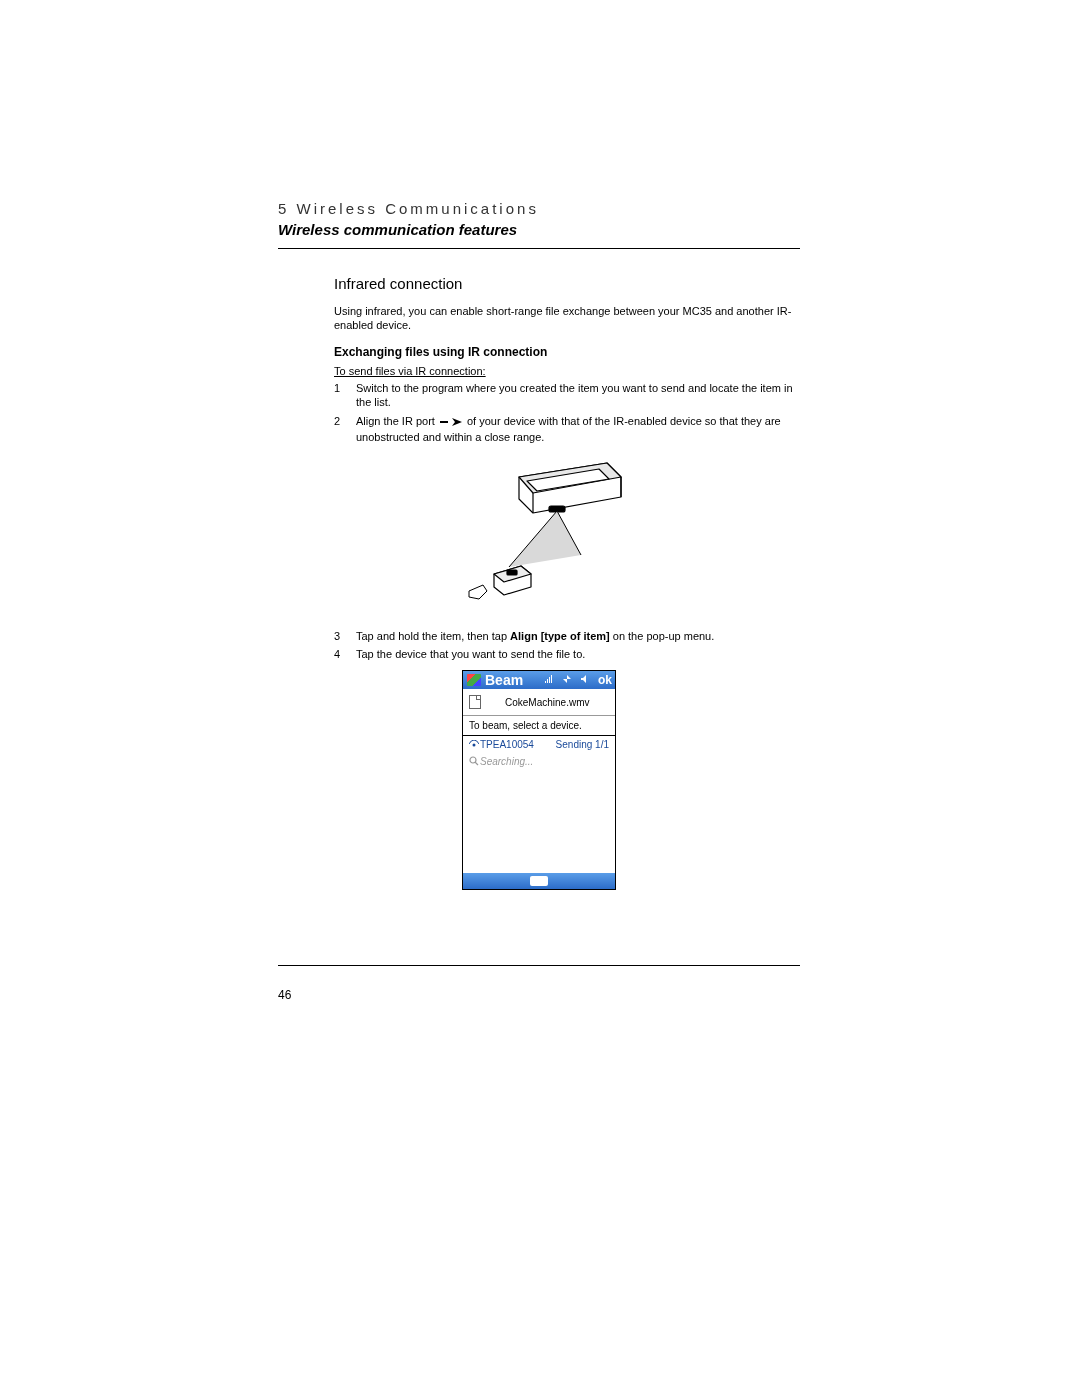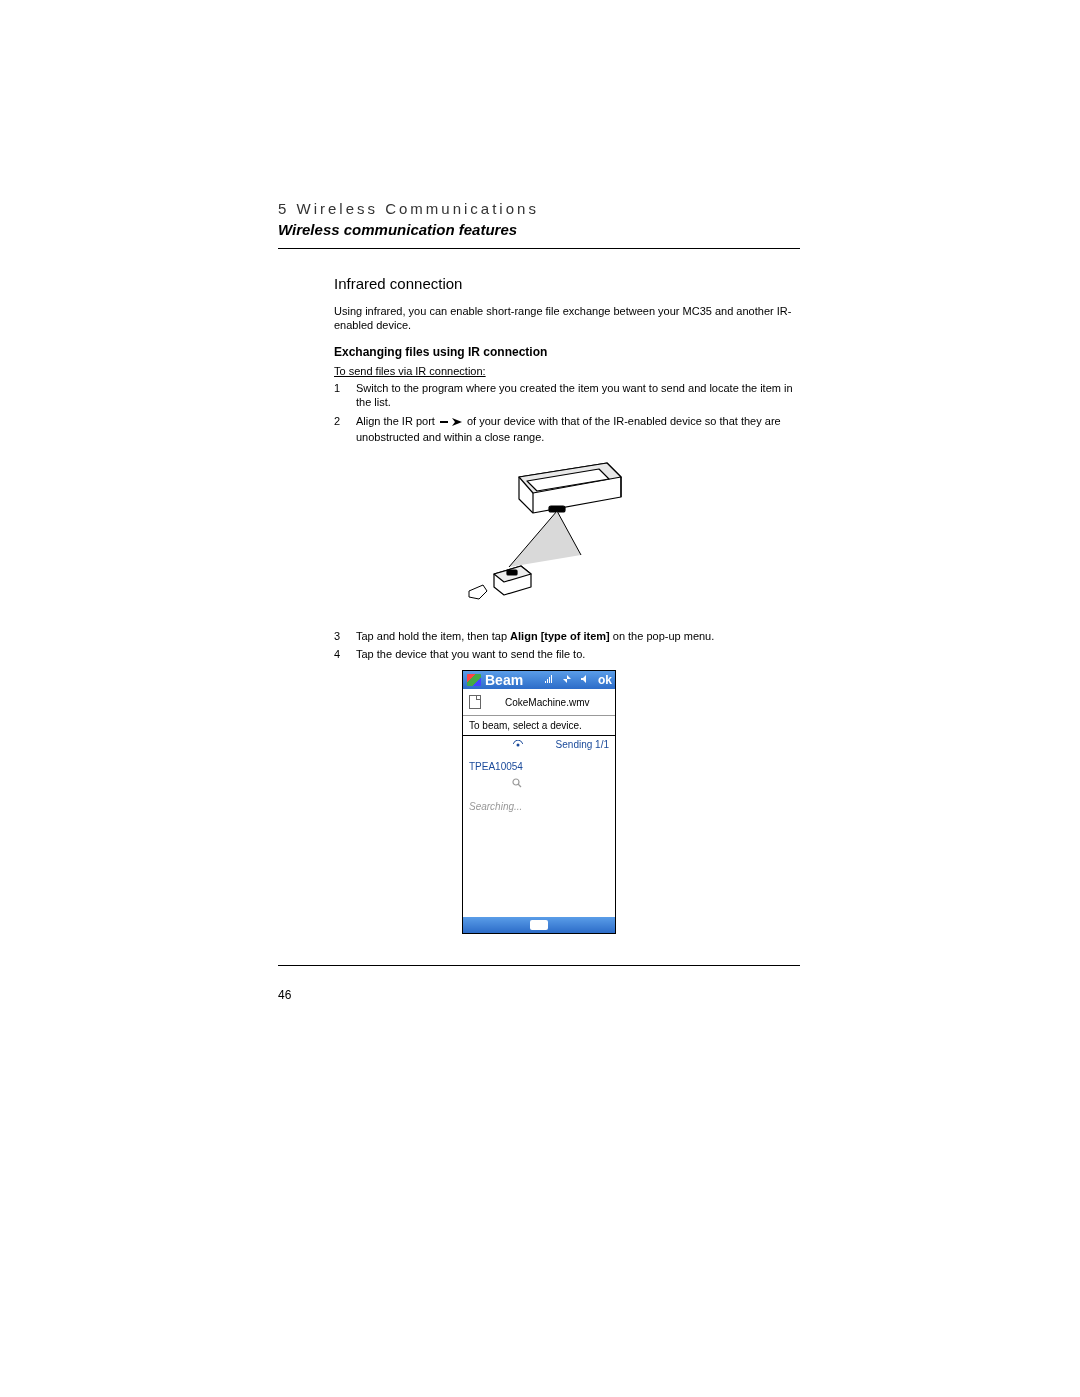--- a/index.html
+++ b/index.html
@@ -22,21 +22,21 @@
   .device{width:152px;margin:8px auto 0;border:1px solid #000;background:#fff;font-size:10px;}
   .dev-top{background:#3a7fd8;background:linear-gradient(#5a9de8,#2c6cc8);color:#fff;display:flex;align-items:center;height:18px;padding:0 4px;position:relative;}
   .dev-top .flag{width:14px;height:12px;background:linear-gradient(135deg,#f44 0 33%,#4a4 33% 66%,#44f 66%);border-radius:1px;margin-right:4px;}
   .dev-top .title{font-weight:bold;font-size:14px;}
   .dev-top .right{position:absolute;right:3px;top:2px;font-size:12px;display:flex;gap:8px;align-items:center;}
   .dev-file{display:flex;align-items:center;padding:6px 6px;border-bottom:1px solid #999;gap:20px;}
   .dev-file .ficon{width:10px;height:12px;border:1px solid #666;margin-right:4px;position:relative;}
   .dev-file .ficon:before{content:"";position:absolute;top:0;right:0;width:3px;height:3px;border-left:1px solid #666;border-bottom:1px solid #666;}
   .dev-hdr{font-weight:normal;padding:4px 6px;border-bottom:1px solid #000;font-size:10px;}
   .dev-row{display:flex;justify-content:space-between;padding:3px 6px;color:#1a4a9a;}
-  .dev-row .l{display:flex;align-items:flex-end;gap:11px;flex-direction:column;}
+  .dev-row .l{display:flex;align-items:flex-start;gap:1px;}
   .dev-row.search{color:#999;font-style:italic;}
   .dev-body{height:102px;}
   .dev-bottom{background:linear-gradient(#5a9de8,#2c6cc8);height:16px;display:flex;align-items:center;justify-content:center;}
   .dev-bottom .kbd{width:18px;height:10px;background:#fff;border-radius:2px;}
   hr.ftr{position:absolute;bottom:390px;left:278px;right:280px;border:none;border-top:1px solid #000;}
   .pageno{position:absolute;bottom:362px;left:278px;font-size:12px;}
 </style>
 </head>
 <body>
 

